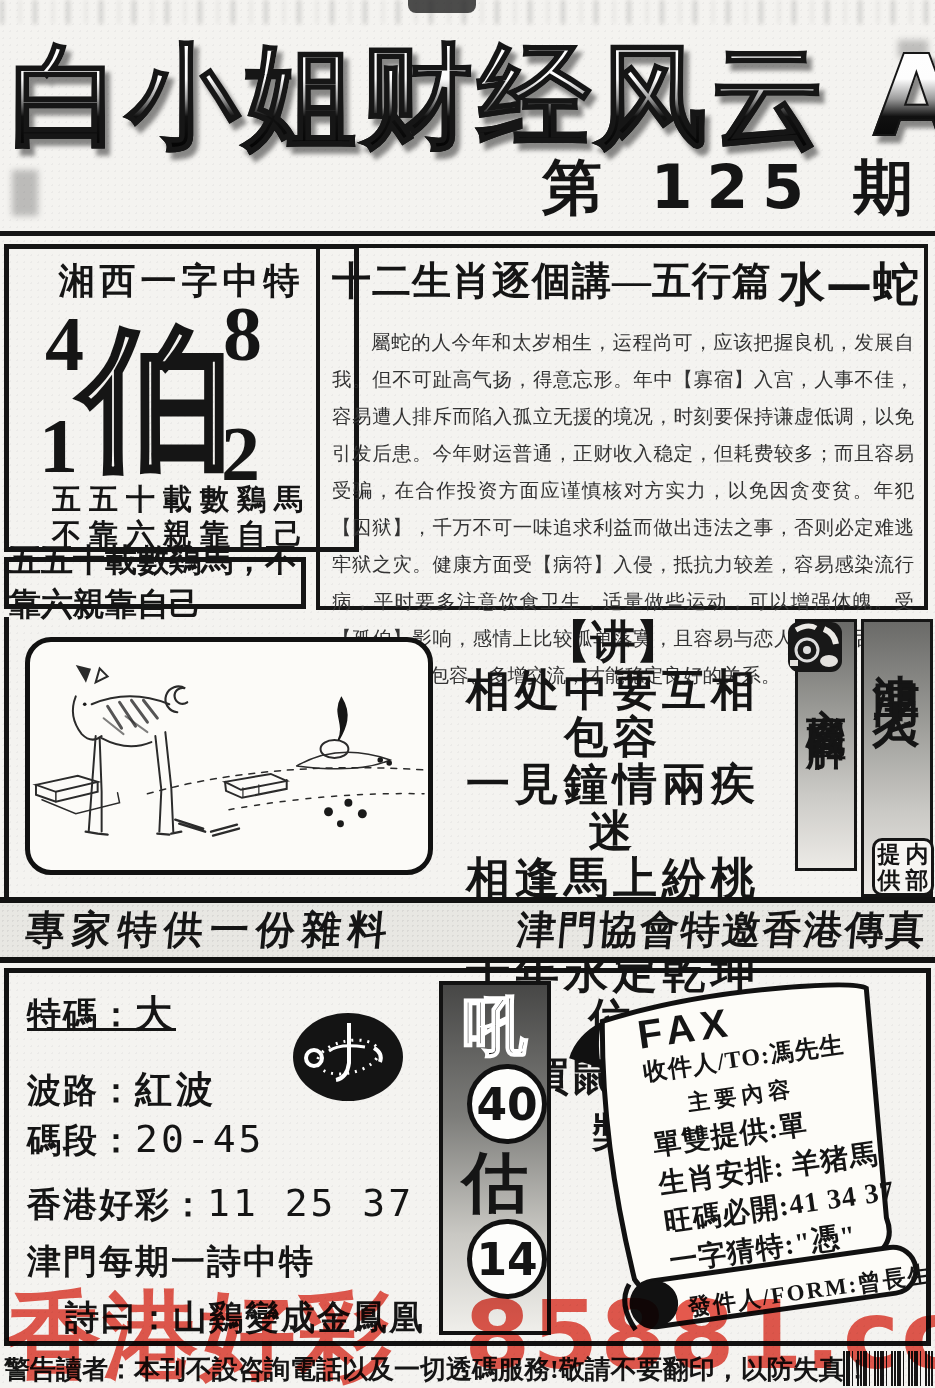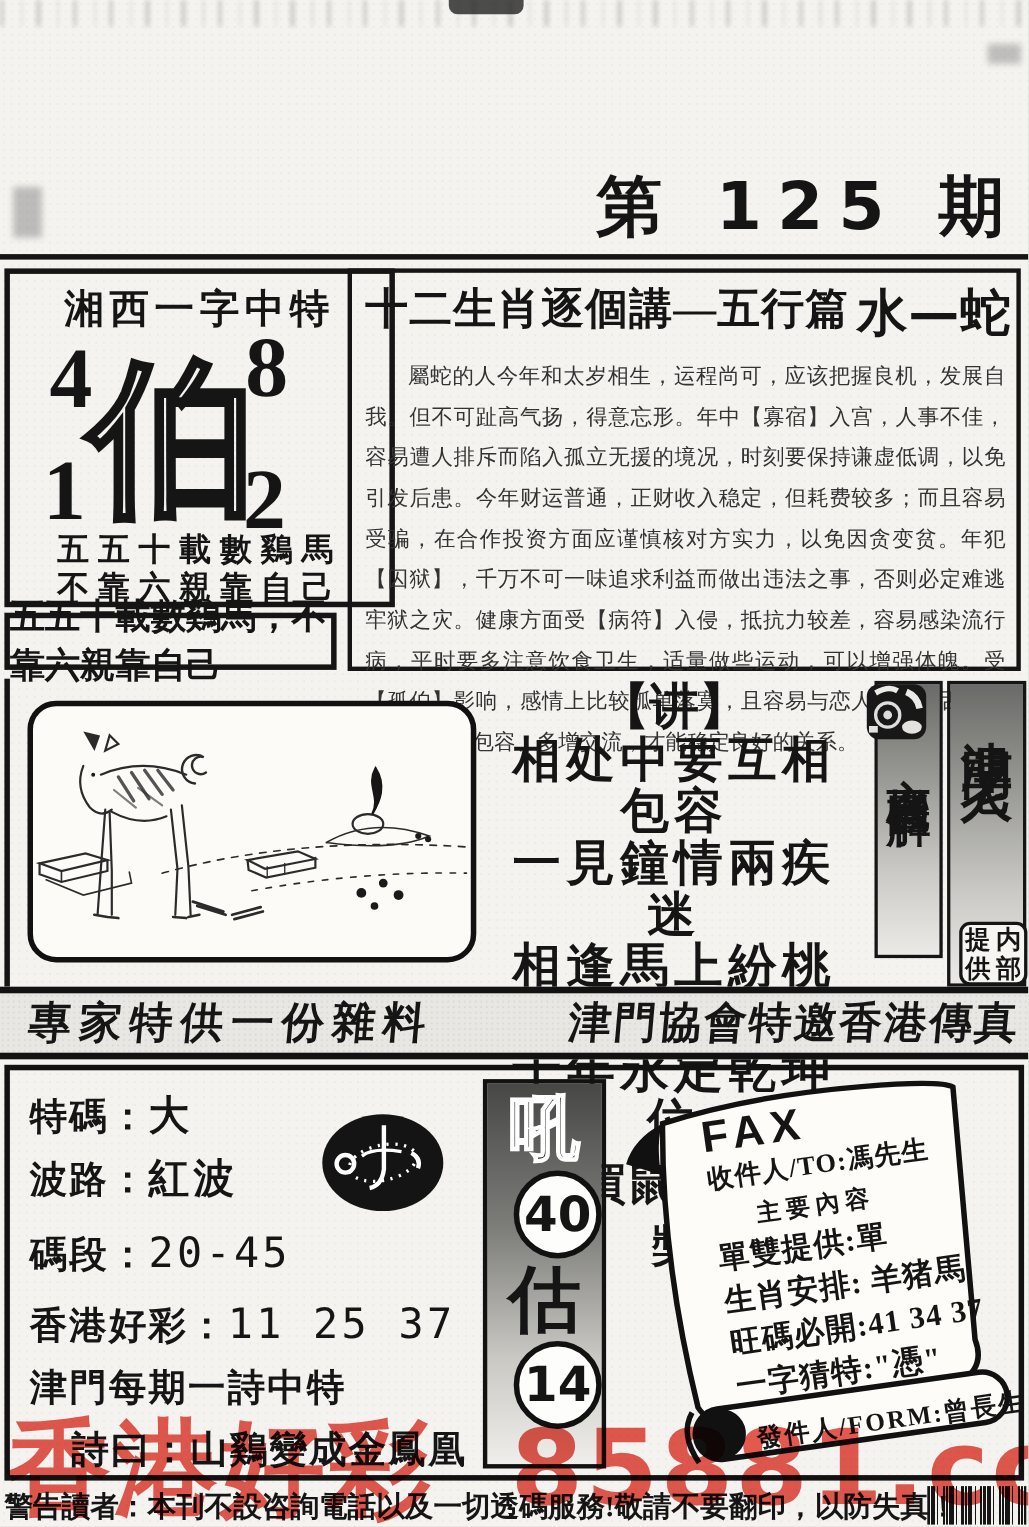--- a/index.html
+++ b/index.html
@@ -102,21 +102,21 @@
   .banner-left  { margin-left:26px; font-weight:700; font-size:39px; letter-spacing:7px; transform:skewX(-5deg); }
   .banner-right { margin-left:auto; margin-right:8px; font-weight:700; font-size:39px; letter-spacing:2px; transform:skewX(-5deg); }
 
   
   .bot-box { left:4px; top:968px; width:927px; height:378px; border:5px solid #121212; }
   .tips { position:absolute; left:0; top:0; width:428px; height:100%; }
   .tip-row { position:absolute; left:18px; white-space:nowrap;
     font-weight:700; font-size:34px; letter-spacing:2px; }
   .tip-val { font-size:37px; letter-spacing:4px; }
   .tip-mono { font-family:"DejaVu Sans Mono",monospace; font-weight:400; font-size:38px; letter-spacing:3px; }
-  .tr0 { top:16px; } .tr1 { top:74px; } .tr2 { top:144px; }
+  .tr0 { top:16px;text-decoration:underline; } .tr1 { top:92px; } .tr2 { top:144px; }
   .tr3 { top:208px; } .tr4 { top:266px; } .tr5 { top:322px;margin-left:38px; }
   .oval-seal { position:absolute; left:282px; top:38px; width:114px; height:92px; }
 
   .mid-col { position:absolute; left:430px; top:8px; width:112px; height:354px;
     border:4px solid #121212; display:flex; flex-direction:column; align-items:center;
     background:linear-gradient(180deg,#474746 0%,#7d7d7a 38%,#c9c8c3 72%,#efeeea 100%); }
   .mc-char1 { margin-top:8px; font-family:"DejaVu Sans",sans-serif; font-weight:900;
     font-size:64px; line-height:1.05; color:#111; -webkit-text-stroke:2px #fff; }
   .mc-circle { width:80px; height:80px; border:5px solid #111; border-radius:50%;
     background:#fdfdfb; display:flex; align-items:center; justify-content:center;
@@ -154,20 +154,21 @@
 </head>
 <body>
 
 <div id="page">
 
   <div class="abs noise-strip"></div>
   <div class="abs noise-blob1"></div>
   <div class="abs noise-blob2"></div>
   <div class="abs noise-blob3"></div>
 
+  <div class="abs main-title">白小姐财经风云 A</div>
   <div class="abs issue-no">第 125 期</div>
   <div class="abs hr1"></div>
 
   <div class="abs left-box">
     <div class="lb-title">湘西一字中特</div>
     <div class="lb-num lb-n0">4</div>
     <div class="lb-num lb-n1">8</div>
     <div class="lb-num lb-n2">1</div>
     <div class="lb-num lb-n3">2</div>
     <div class="lb-center">伯</div>

